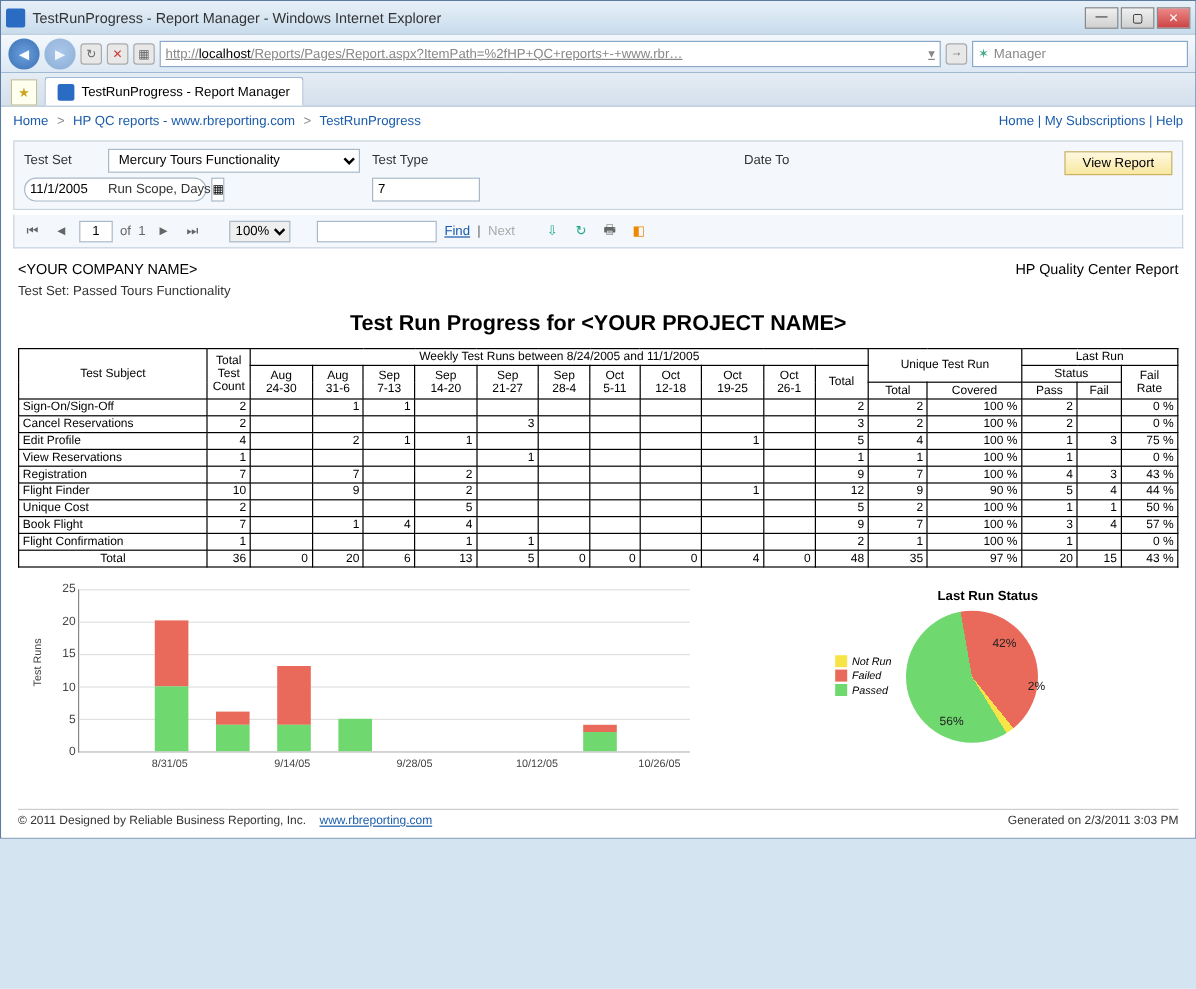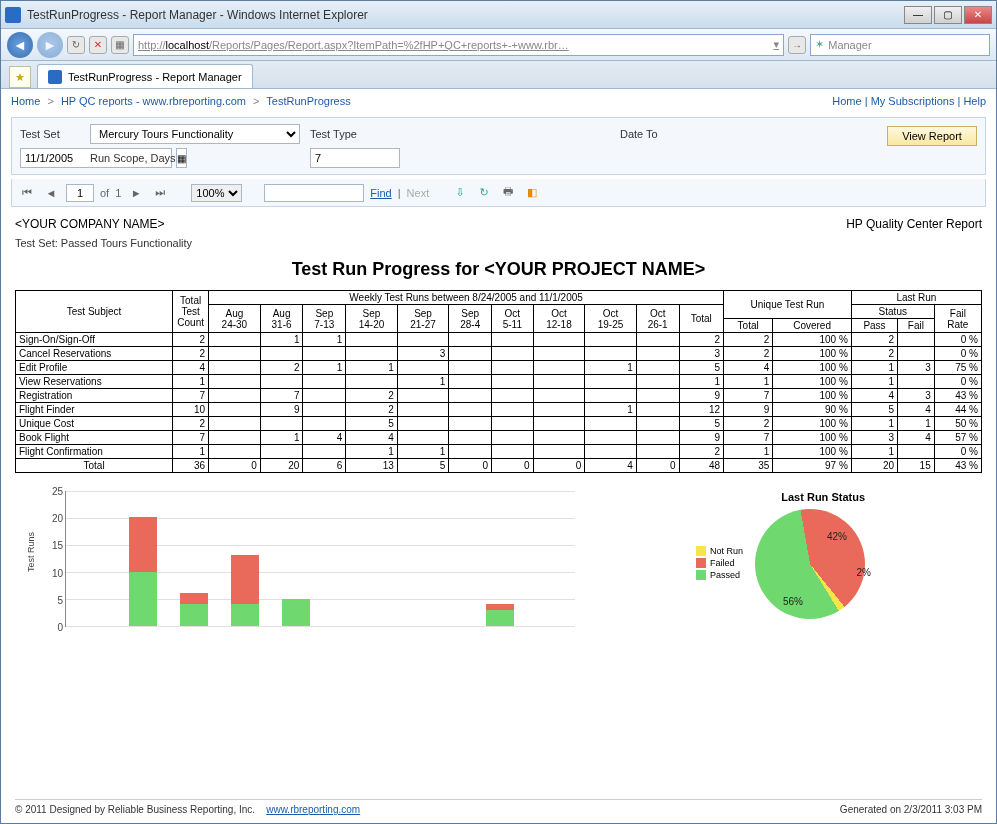--- a/index.html
+++ b/index.html
@@ -1,17 +1,17 @@
 <!DOCTYPE html>
 <html><head>
 <meta charset="utf-8">
 <style>
 * { box-sizing: border-box; margin: 0; padding: 0; }
 body { font-family: "Segoe UI", Tahoma, sans-serif; font-size: 11px; background: #d4e4f0; overflow: hidden; }
-.window { width: 997px; height: 824px; background: #fff; border: 1px solid #5a7ca0; position: relative; }
+.window { width: 997px; height: 699px; background: #fff; border: 1px solid #5a7ca0; position: relative; }
 .titlebar { height: 28px; background: linear-gradient(#e8f0f8, #c8dcec); display: flex; align-items: center; padding: 0 4px; border-bottom: 1px solid #a0b8d0; }
 .titlebar .favicon { width: 16px; height: 16px; background: #2a6bc4; border-radius: 2px; margin-right: 6px; }
 .titlebar .title { flex: 1; color: #333; font-size: 12px; }
 .winbtns { display: flex; gap: 2px; }
 .winbtn { width: 28px; height: 18px; border: 1px solid #888; background: linear-gradient(#f0f0f0,#d0d0d0); display: flex; align-items: center; justify-content: center; font-size: 10px; cursor: pointer; }
 .winbtn.close { background: linear-gradient(#e88,#c44); color: #fff; }
 .navbar { height: 32px; background: linear-gradient(#f4f8fc,#dce8f4); display: flex; align-items: center; padding: 0 6px; gap: 4px; border-bottom: 1px solid #a0b8d0; }
 .navbtn { width: 26px; height: 26px; border-radius: 50%; background: radial-gradient(#6aa0e0,#3a70b0); display: flex; align-items: center; justify-content: center; color: #fff; font-size: 14px; cursor: pointer; }
 .navbtn.small { width: 18px; height: 18px; border-radius: 3px; background: #e8e8e8; color: #666; font-size: 10px; border:1px solid #aaa; }
 .addrbar { flex: 1; height: 22px; border: 1px solid #8aa8c8; background: #fff; display: flex; align-items: center; padding: 0 4px; font-size: 11px; color: #888; text-decoration: underline; }
@@ -53,21 +53,21 @@
 .plot { position: absolute; left: 50px; right: 0; top: 0; bottom: 24px; border-left: 1px solid #888; border-bottom: 1px solid #888; }
 .grid { position: absolute; left: 0; right: 0; border-top: 1px solid #e0e0e0; }
 .bar { position: absolute; width: 28px; }
 .barseg { width: 100%; }
 .xaxis { position: absolute; left: 50px; right: 0; bottom: 0; height: 24px; }
 .xtick { position: absolute; font-size: 9px; color: #444; transform: translateX(-50%); top: 4px; }
 .pieblock { width: 260px; }
 .pietitle { text-align: right; font-size: 11px; font-weight: bold; margin-bottom: 6px; }
 .piewrap { display: flex; gap: 12px; align-items: center; justify-content: flex-end; }
 .legend { font-size: 9px; }
-.legitem { display: flex; align-items: center; gap: 4px; margin-bottom: 2px; }
+.legitem { display: flex; align-items: center; gap: 4px; margin-bottom: 2px; font-style: italic; }
 .legsw { width: 10px; height: 10px; }
 .pie { width: 110px; height: 110px; border-radius: 50%; position: relative; }
 .pielabel { position: absolute; font-size: 10px; color: #222; }
 .footer { position: absolute; bottom: 8px; left: 14px; right: 14px; display: flex; justify-content: space-between; font-size: 10px; color: #333; border-top: 1px solid #ccc; padding-top: 4px; }
 .footer a { color: #1a5cab; }
 </style>
 </head>
 <body>
 
 <div class="window">
@@ -126,21 +126,21 @@
 
     <div class="params">
       <label>Test Set</label>
       <div style="display:flex">
           <select style="flex:1"><option>Mercury Tours Functionality</option></select>
         </div>
       <label>Test Type</label>
       <div></div>
       <label>Date To</label>
       <div style="display:flex;gap:4px">
-          <input style="flex: 1 1 0%;" value="11/1/2005">
+          <input style="flex: 1 1 0%; border-radius: 10px;" value="11/1/2005">
           <span class="calbtn">▦</span>
         </div>
       <label>Run Scope, Days</label>
       <input value="7" style="">
       <button class="viewreport">View Report</button>
     </div>
 
     <div class="toolbar">
       <span class="tbtn">⏮</span>
       <span class="tbtn">◄</span>
@@ -437,20 +437,27 @@
               </div>
               <div class="bar" style="left:215.5px;bottom:0">
                 <div class="barseg" style="height:0px;background:#e96a5a"></div>
                 <div class="barseg" style="height:27.200000000000003px;background:#6fd86f"></div>
               </div>
               <div class="bar" style="left:419.5px;bottom:0">
                 <div class="barseg" style="height:5.44px;background:#e96a5a"></div>
                 <div class="barseg" style="height:16.32px;background:#6fd86f"></div>
               </div>
             </div>
+          <div class="xaxis" id="xaxis">
+              <div class="xtick" style="left:76.5px">8/31/05</div>
+              <div class="xtick" style="left:178.5px">9/14/05</div>
+              <div class="xtick" style="left:280.5px">9/28/05</div>
+              <div class="xtick" style="left:382.5px">10/12/05</div>
+              <div class="xtick" style="left:484.5px">10/26/05</div>
+            </div>
         </div>
         <div class="pieblock">
           <div class="pietitle">Last Run Status</div>
           <div class="piewrap">
             <div class="legend" id="legend">
                 <div class="legitem">
                   <div class="legsw" style="background:#f7e548"></div>
                   <span>Not Run</span>
                 </div>
                 <div class="legitem">

